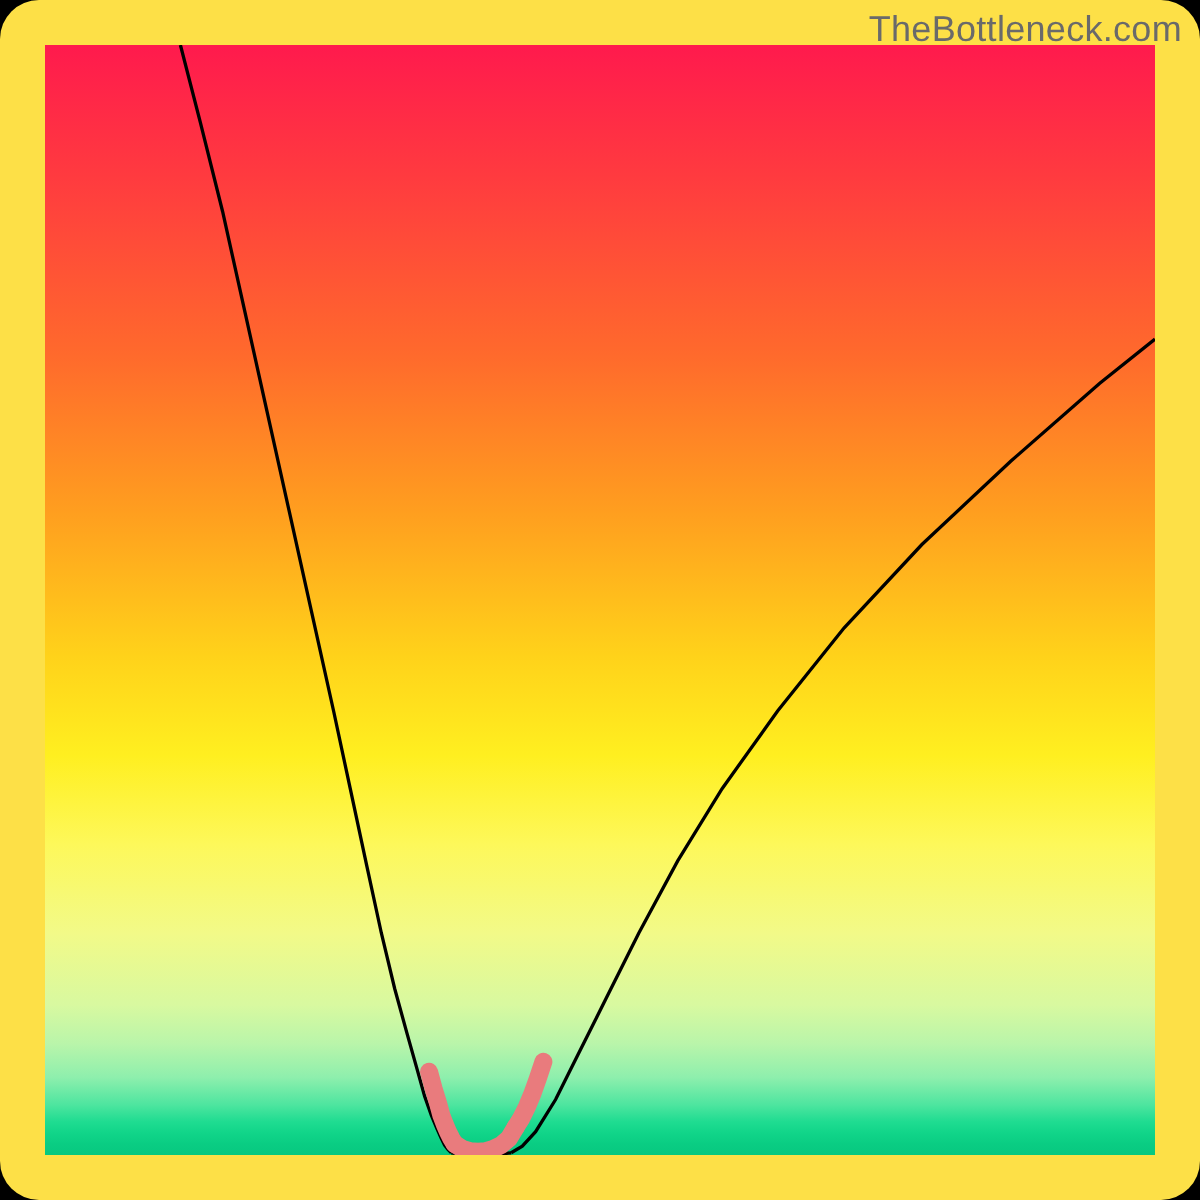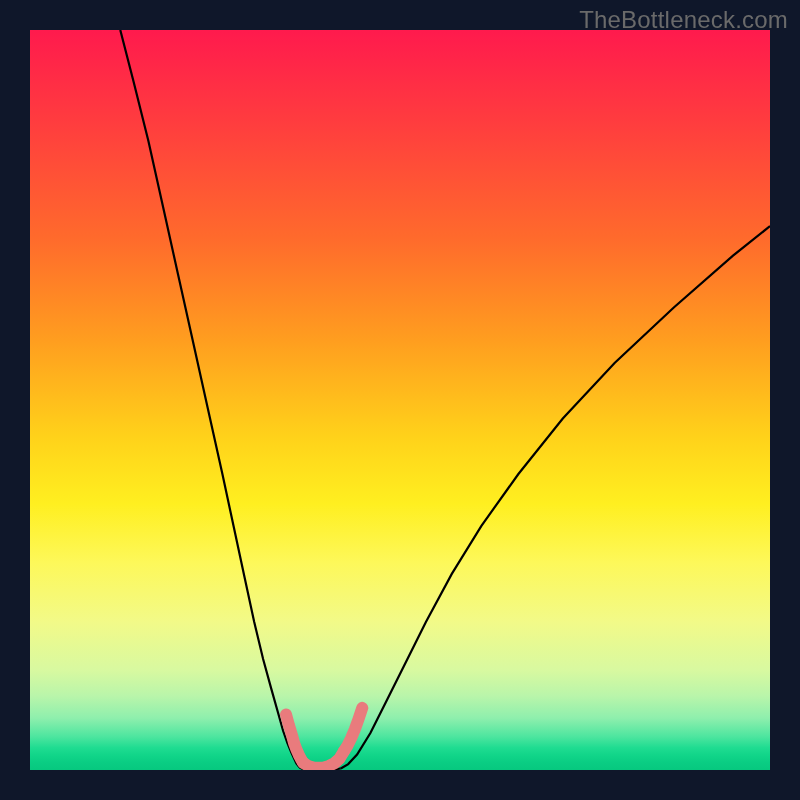--- a/index.html
+++ b/index.html
@@ -10,21 +10,22 @@
     overflow: hidden;
     background: #000;
     font-family: Arial, Helvetica, sans-serif;
   }
   .frame {
     position: absolute;
     left: 0;
     top: 0;
     width: 800px;
     height: 800px;
-    background: #0f172a;
+    background: #fde047;
+    border-radius: 26px;
   }
   .plot {
     position: absolute;
     left: 30px;
     top: 30px;
     width: 740px;
     height: 740px;
     overflow: hidden;
   }
   .gradient {

